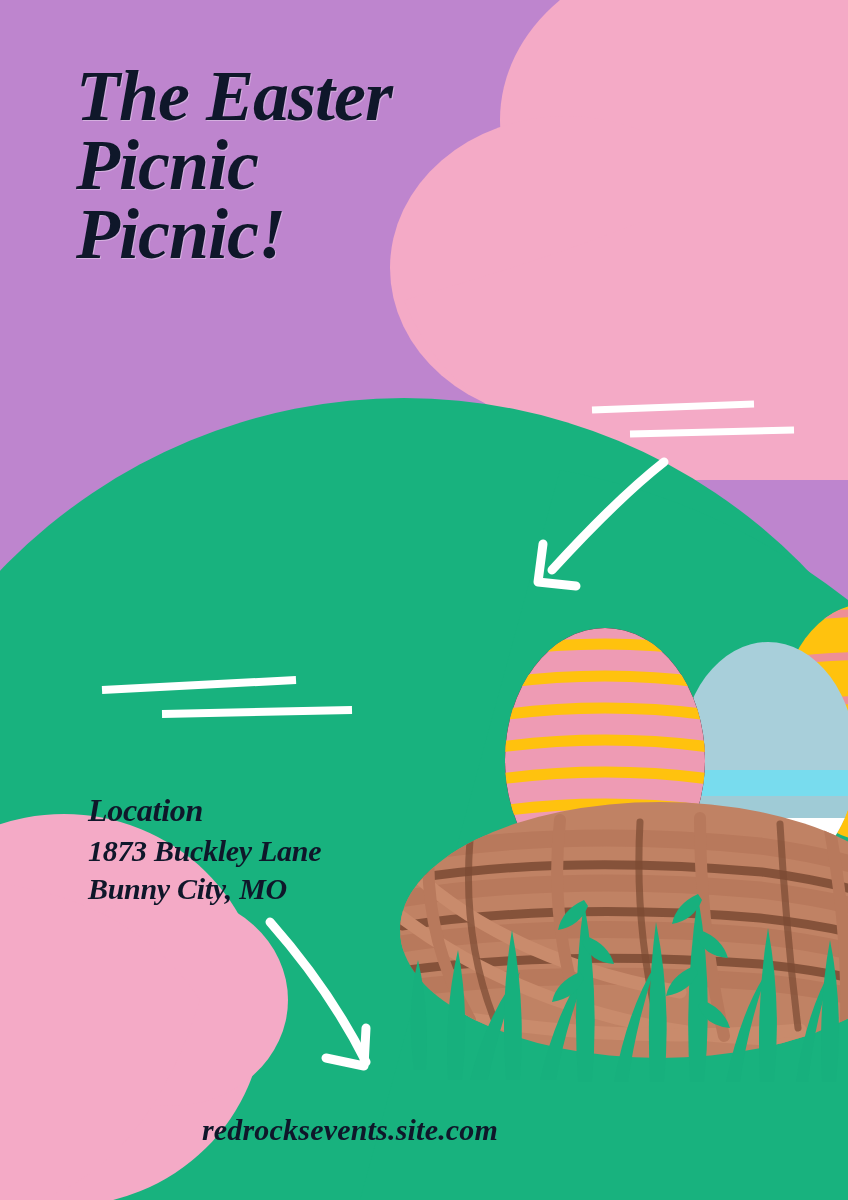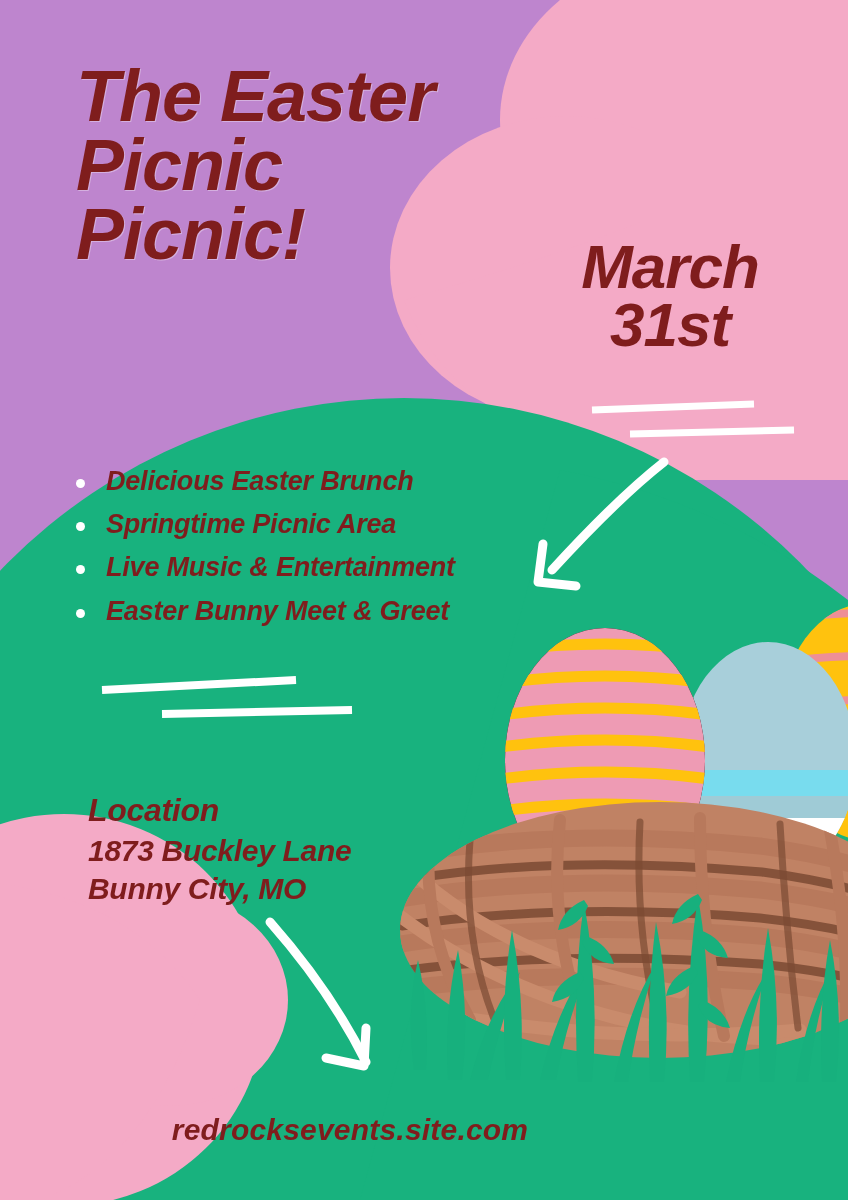--- a/index.html
+++ b/index.html
@@ -11,21 +11,21 @@
     overflow:hidden;
   }
   #poster {
     position:relative;
     width:848px; height:1200px;
     overflow:hidden;
     background:#BE85CE;
   }
   #art { position:absolute; inset:0; width:848px; height:1200px; }
 
-  .txt { position:absolute; color:#7f1d1d; font-family:Liberation Sans, sans-serif; }
+  .txt { position:absolute; color:#0f172a; font-family:Liberation Serif, serif; }
 
   
   #title-block {
     left:76px; top:62px; width:470px;
     font-size:72px; line-height:0.96;
     font-weight:700; font-style:italic;
     letter-spacing:-1px;
     text-shadow:1px 1px 0 rgba(255,255,255,0.35);
   }
   #title-block .tline { display:block; white-space:nowrap; }
@@ -249,31 +249,21 @@
 
     </g>
   </svg>
 
   <div class="txt" id="title-block">
     <span class="tline">The Easter</span>
     <span class="tline">Picnic</span>
     <span class="tline">Picnic!</span>
   </div>
 
-  <div class="txt" id="date-block">
-    <span class="dline">March</span>
-    <span class="dline">31st</span>
-  </div>
-
-  <ul class="txt" id="feature-list">
-    <li>Delicious Easter Brunch</li>
-    <li>Springtime Picnic Area</li>
-    <li>Live Music &amp; Entertainment</li>
-    <li>Easter Bunny Meet &amp; Greet</li>
-  </ul>
+
 
   <div class="txt" id="location-block">
     <span class="loc-head">Location</span>
     <span class="loc-line">1873 Buckley Lane</span>
     <span class="loc-line">Bunny City, MO</span>
   </div>
 
   <div class="txt" id="website">redrocksevents.site.com</div>
 
 </div>

